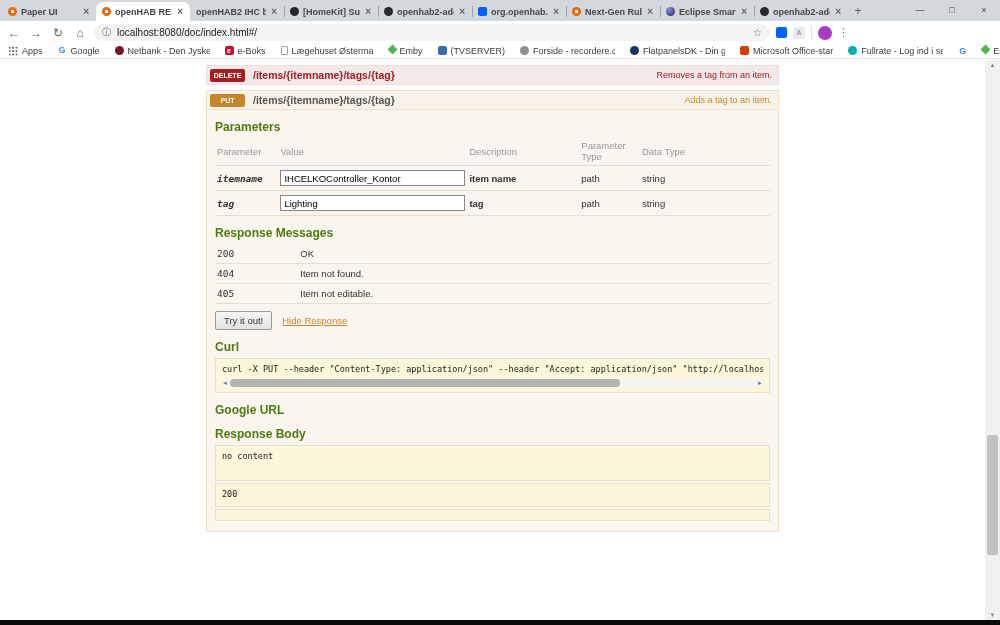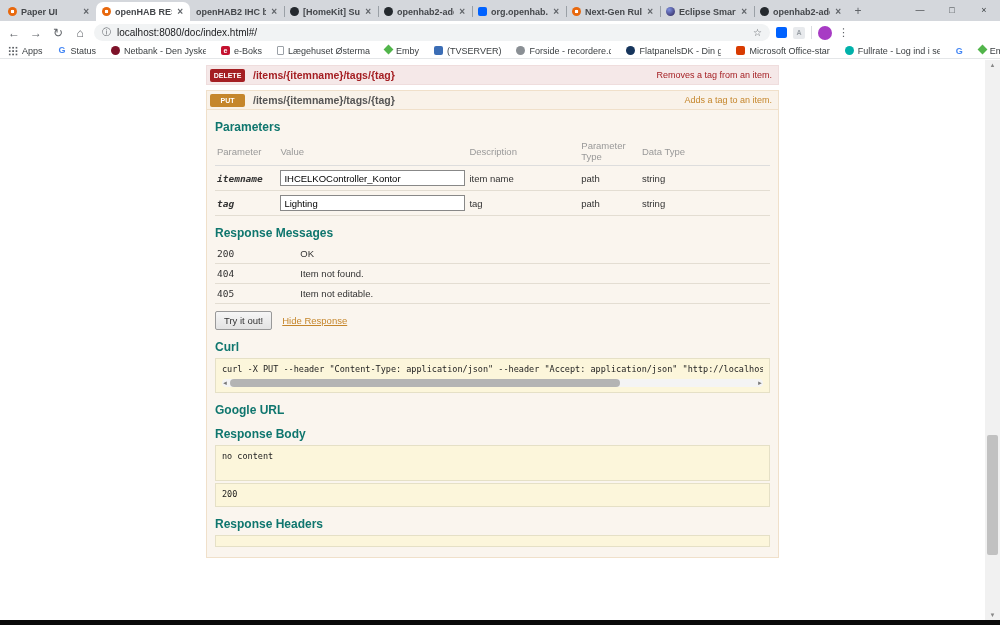--- a/index.html
+++ b/index.html
@@ -63,29 +63,29 @@
   .op.delete .badge { background:#a41e22; }
   .op.put .badge { background:#c5862b; }
   .op-path { margin-left:8px; font-weight:bold; font-size:10.5px; }
   .op.delete .op-path { color:#a41e22; }
   .op.put .op-path { color:#555; }
   .op-summary { margin-left:auto; font-size:9px; }
   .op.delete .op-summary { color:#a41e22; }
   .op.put .op-summary { color:#c5862b; }
 
   .op-content { background:#faf5ee; border:1px solid #f0e0ca; border-top:none; padding:8px 8px 10px 8px; }
-  h4.sec { color:#0f766e; font-size:12px; font-weight:bold; margin:10px 0 4px 0; }
+  h4.sec { color:#4d7c0f; font-size:12px; font-weight:bold; margin:10px 0 4px 0; }
   h4.sec.first { margin-top:2px; }
 
   table.grid { width:100%; border-collapse:collapse; }
   table.grid th { text-align:left; color:#999; font-weight:normal; font-size:9.5px; padding:2px 2px 3px 2px; border-bottom:1px solid #ddd; }
   table.grid td { padding:4px 2px; border-bottom:1px solid #e3ddd2; vertical-align:middle; font-size:9.5px; }
   .mono { font-family:"DejaVu Sans Mono", monospace; }
   td.pname { font-family:"DejaVu Sans Mono", monospace; font-weight:bold; font-size:9px;font-style:italic; }
-  td.pdesc { font-weight:normal; }
+  td.pdesc { font-weight:bold; }
   input.pval { width:185px; height:16px; border:1px solid #888; background:#fff; font-size:9.5px; padding:7px 3px; font-family:"Liberation Sans", sans-serif; }
 
   .sandbox-row { display:flex; align-items:center; gap:10px; margin-top:7px; }
   .try-btn { font-size:9.5px; color:#333; background:linear-gradient(#f6f6f6,#e3e3e3); border:1px solid #999; border-radius:2px; padding:3px 8px; font-family:"Liberation Sans", sans-serif; }
   .hide-link { color:#c5862b; font-size:9.5px; text-decoration:underline; }
 
   .codeblock { background:#fcf6db; border:1px solid #e5e0c6; padding:5px 6px; margin-top:2px; }
   .codeblock pre { font-family:"DejaVu Sans Mono", monospace; font-size:8.5px; color:#222; white-space:pre; overflow:hidden; line-height:1.35; }
   .codeblock.tall { height:36px; }
   .hscrollbar { margin-top:4px; height:8px; background:#f4f4f4; position:relative; border-radius:4px; }
@@ -177,21 +177,21 @@
   <span class="menu-dots">⋮</span>
 </div>
 
 <div class="bookmarks">
   <span class="bm">
       <span class="bmi apps"></span>
       <span class="bm-label">Apps</span>
     </span>
   <span class="bm">
       <span class="bmi gletter">G</span>
-      <span class="bm-label">Status</span>
+      <span class="bm-label">Google</span>
     </span>
   <span class="bm">
       <span class="bmi netbank"></span>
       <span class="bm-label">Netbank - Den Jyske</span>
     </span>
   <span class="bm">
       <span class="bmi eboks">e</span>
       <span class="bm-label">e-Boks</span>
     </span>
   <span class="bm">
@@ -331,21 +331,20 @@
 
       <h4 class="sec">Response Body</h4>
       <div class="codeblock tall">
         <pre>no content</pre>
       </div>
 
       <div class="codeblock">
         <pre>200</pre>
       </div>
 
-      <h4 class="sec">Response Headers</h4>
       <div class="codeblock">
         
       </div>
 
     </div>
 
   </div>
 </div>
 
 <div class="vscroll">

